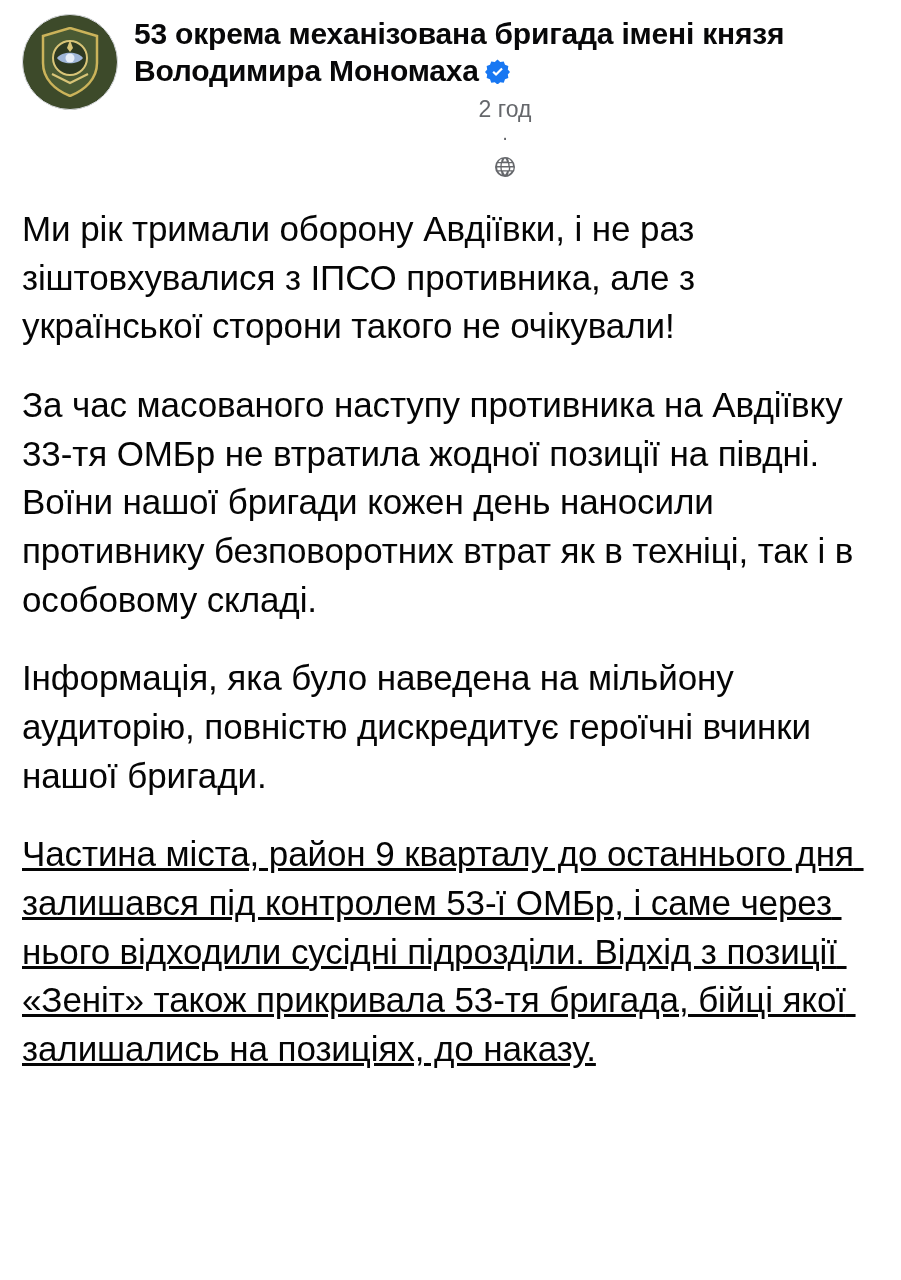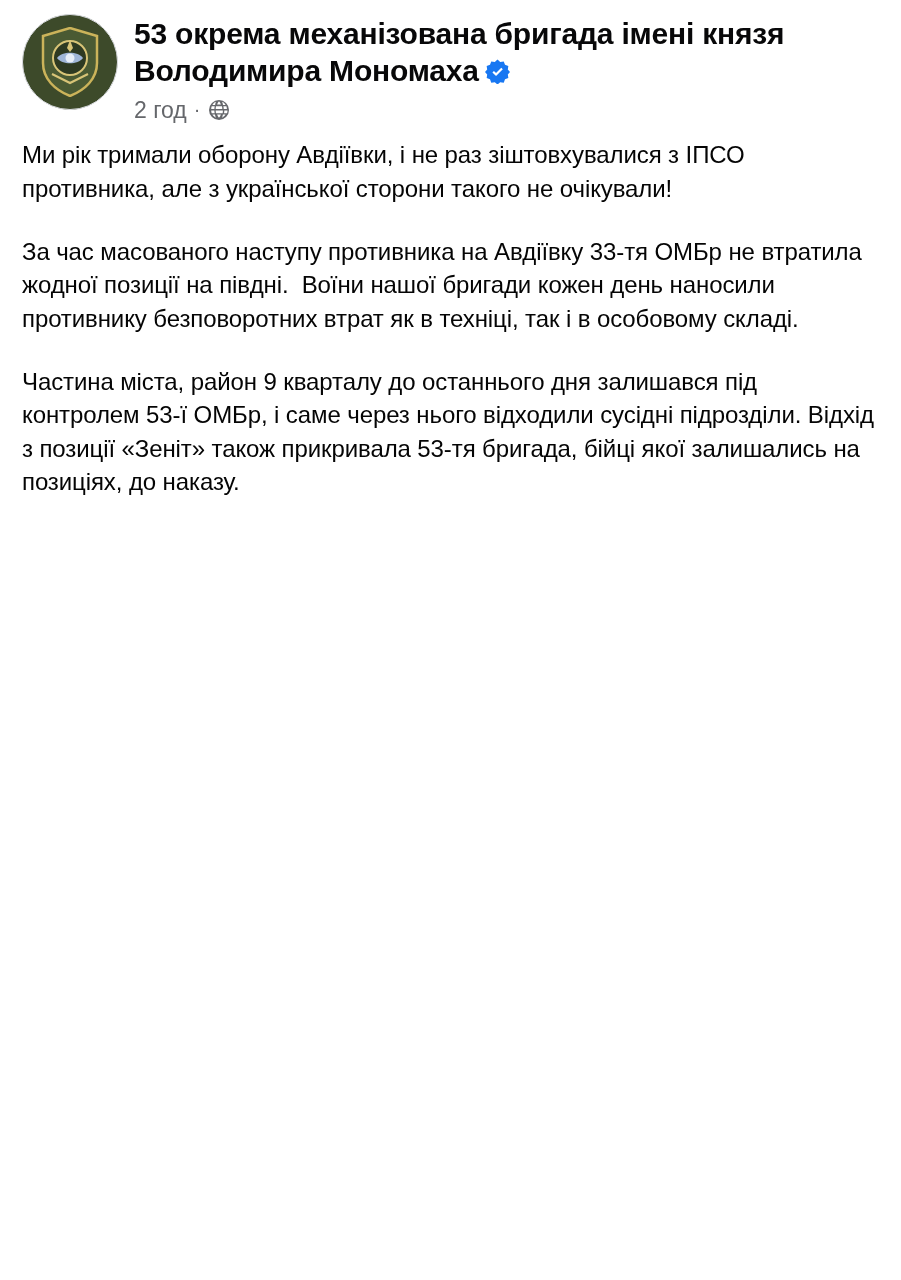--- a/index.html
+++ b/index.html
@@ -63,47 +63,49 @@
     height: 25px;
   }
   .meta-row {
     display: flex;
     align-items: center;
     gap: 7px;
     margin-top: 9px;
     color: #65676b;
     font-size: 23px;
     line-height: 1;
+    flex-direction: column;
   }
   .meta-dot {
     font-size: 20px;
     color: #65676b;
     line-height: 1;
     position: relative;
     top: -1px;
   }
   .globe-icon {
     width: 24px;
     height: 24px;
     display: inline-block;
     vertical-align: middle;
   }
   .post-body {
-    margin-top: 16px;
-    font-size: 24px;
+    margin-top: 26px;
+    font-size: 35px;
     line-height: 1.39;
     color: #050505;
     letter-spacing: -0.1px;
   }
   .post-body p {
     margin: 0 0 30px 0;
     white-space: pre-wrap;
   }
   .post-body p:last-child {
     margin-bottom: 0;
+    text-decoration: underline;
   }
 </style>
 </head>
 <body>
 
 <div class="post">
 
   <div class="post-header">
 
     <div class="avatar">
@@ -130,16 +132,17 @@
           <circle cx="12" cy="12" r="10" fill="#65676b"></circle>
           <path fill="#ffffff" d="M12 3.2c-.9 1-1.5 2-1.9 3.2h3.8c-.4-1.2-1-2.2-1.9-3.2zm-3.1.6C7.4 4.5 6.2 5.6 5.4 7h2.7c.2-1.1.5-2.2.8-3.2zm6.2 0c.4 1 .7 2.1.9 3.2h2.6c-.8-1.4-2-2.5-3.5-3.2zM4.7 8.3c-.3.9-.5 1.8-.5 2.8h3.2c0-.9.1-1.9.3-2.8zm4.3 0c-.2.9-.3 1.8-.3 2.8h6.6c0-1-.1-1.9-.3-2.8zm7.4 0c.2.9.3 1.9.3 2.8h3.2c-.1-1-.2-1.9-.5-2.8zM4.2 12.4c0 1 .2 1.9.5 2.8h3c-.2-.9-.3-1.8-.3-2.8zm4.5 0c0 1 .1 1.9.3 2.8h6.6c.2-.9.3-1.8.3-2.8zm8.6 0c0 1-.1 1.9-.3 2.8h3c.3-.9.5-1.8.5-2.8zM5.4 16.5c.8 1.4 2 2.5 3.5 3.2-.4-1-.7-2.1-.9-3.2zm4.7 0c.4 1.2 1 2.3 1.9 3.3.9-1 1.5-2.1 1.9-3.3zm5.8 0c-.2 1.1-.5 2.2-.8 3.2 1.4-.7 2.6-1.8 3.4-3.2z"></path>
         </svg>
       </div>
     </div>
   </div>
 
   <div class="post-body">
     <p>Ми рік тримали оборону Авдіївки, і не раз зіштовхувалися з ІПСО противника, але з української сторони такого не очікували!</p>
     <p>За час масованого наступу противника на Авдіївку 33-тя ОМБр не втратила жодної позиції на півдні.  Воїни нашої бригади кожен день наносили противнику безповоротних втрат як в техніці, так і в особовому складі.</p>
+    <p>Інформація, яка було наведена на мільйону аудиторію, повністю дискредитує героїчні вчинки нашої бригади.</p>
     <p>Частина міста, район 9 кварталу до останнього дня залишався під контролем 53-ї ОМБр, і саме через нього відходили сусідні підрозділи. Відхід з позиції «Зеніт» також прикривала 53-тя бригада, бійці якої залишались на позиціях, до наказу.</p>
   </div>
 
 </div>
 
 </body></html>

